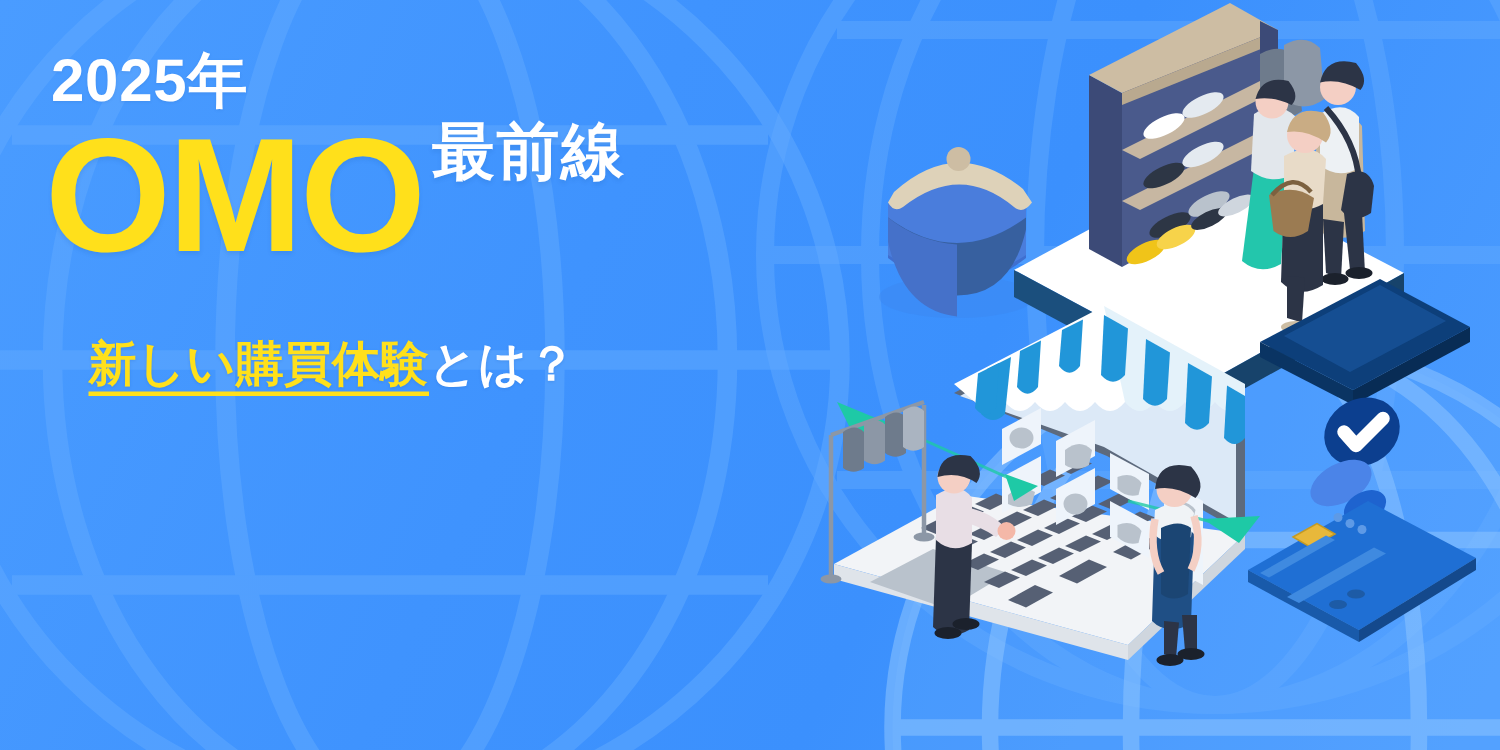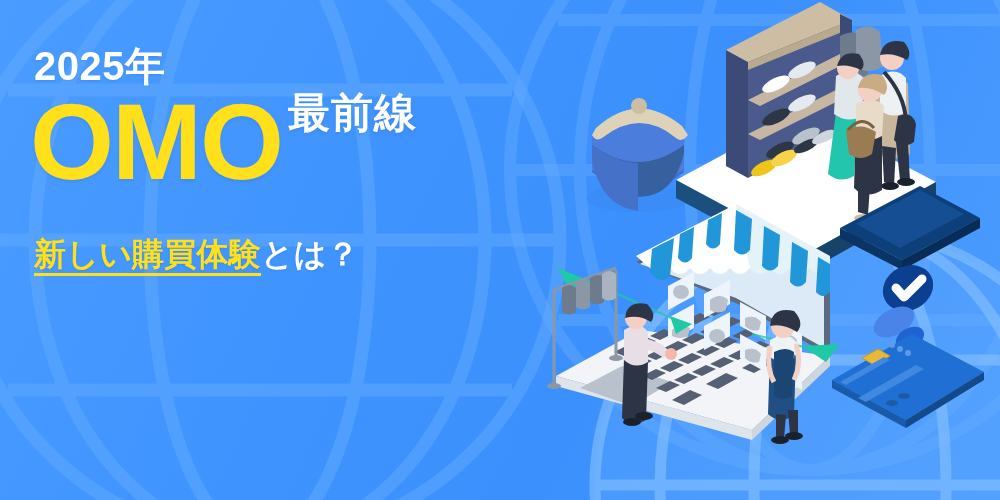--- a/index.html
+++ b/index.html
@@ -11,21 +11,21 @@
     width:1000px; height:500px;
     overflow:hidden;
     background:linear-gradient(115deg,#4a9cff 0%,#3f93fe 38%,#3b90fd 62%,#4d9dff 100%);
   }
 
   
   .bg-layer { position:absolute; inset:0; overflow:hidden; pointer-events:none; }
   .globe-svg { position:absolute; }
 
   
-  .copy { position:absolute; left:34px; top:46px; width:560px; }
+  .copy { position:absolute; left:34px; top:34px; width:560px; }
 
   .year {
     color:#ffffff;
     font-size:40px;
     font-weight:bold;
     letter-spacing:0.5px;
     line-height:1;
     margin-bottom:6px;
     text-shadow:0 1px 2px rgba(20,70,140,.13);
   }
@@ -57,21 +57,21 @@
   .sub { margin-top:40px; }
   .sub .line {
     color:#ffffff;
     font-size:32px;
     font-weight:bold;
     line-height:1.42;
     letter-spacing:0.2px;
     text-shadow:0 1px 2px rgba(20,70,140,.16);
     white-space:nowrap;
   }
-  .sub .line3 { line-height:1.46; }
+  .sub .line3 { line-height:1.46;margin-left:25px; }
   .hl {
     color:#ffe01b;
     border-bottom:3px solid #ffe01b;
     padding-bottom:1px;
   }
 
   
   .illo { position:absolute; right:0; top:0; width:460px; height:500px; }
   .illo svg { display:block; }
 </style>

